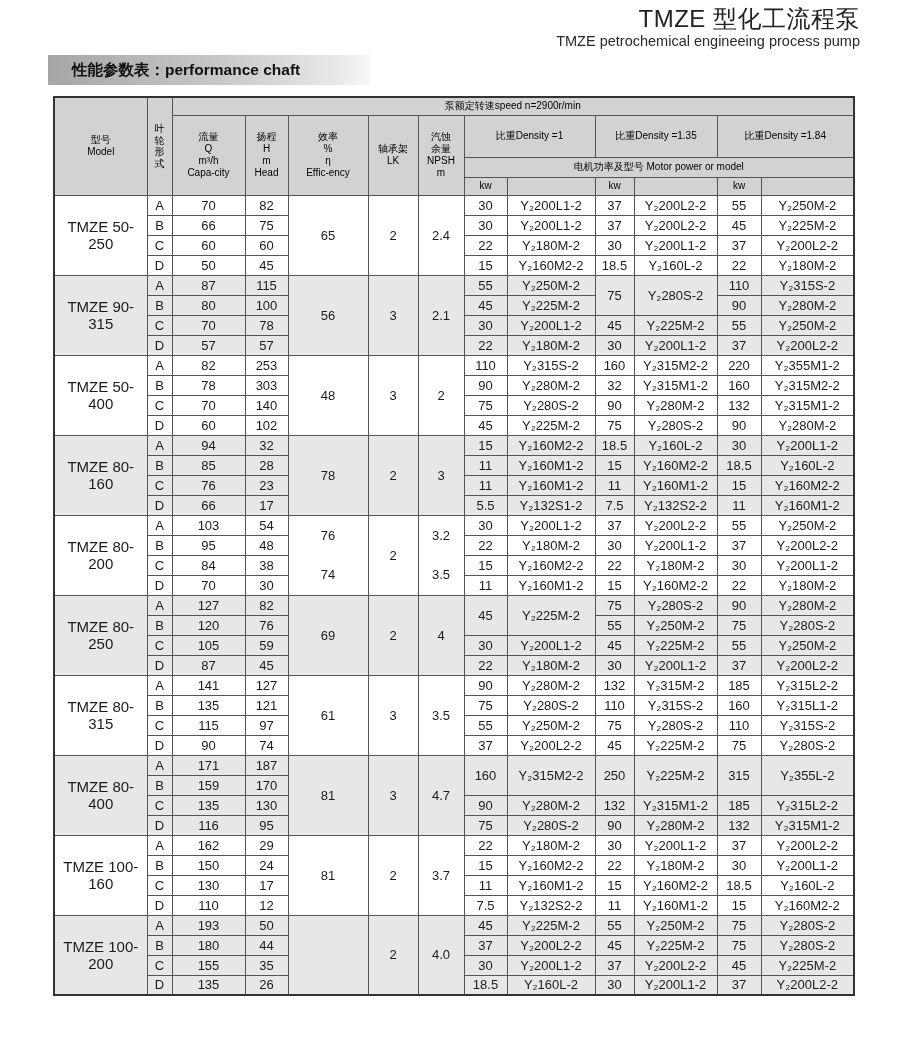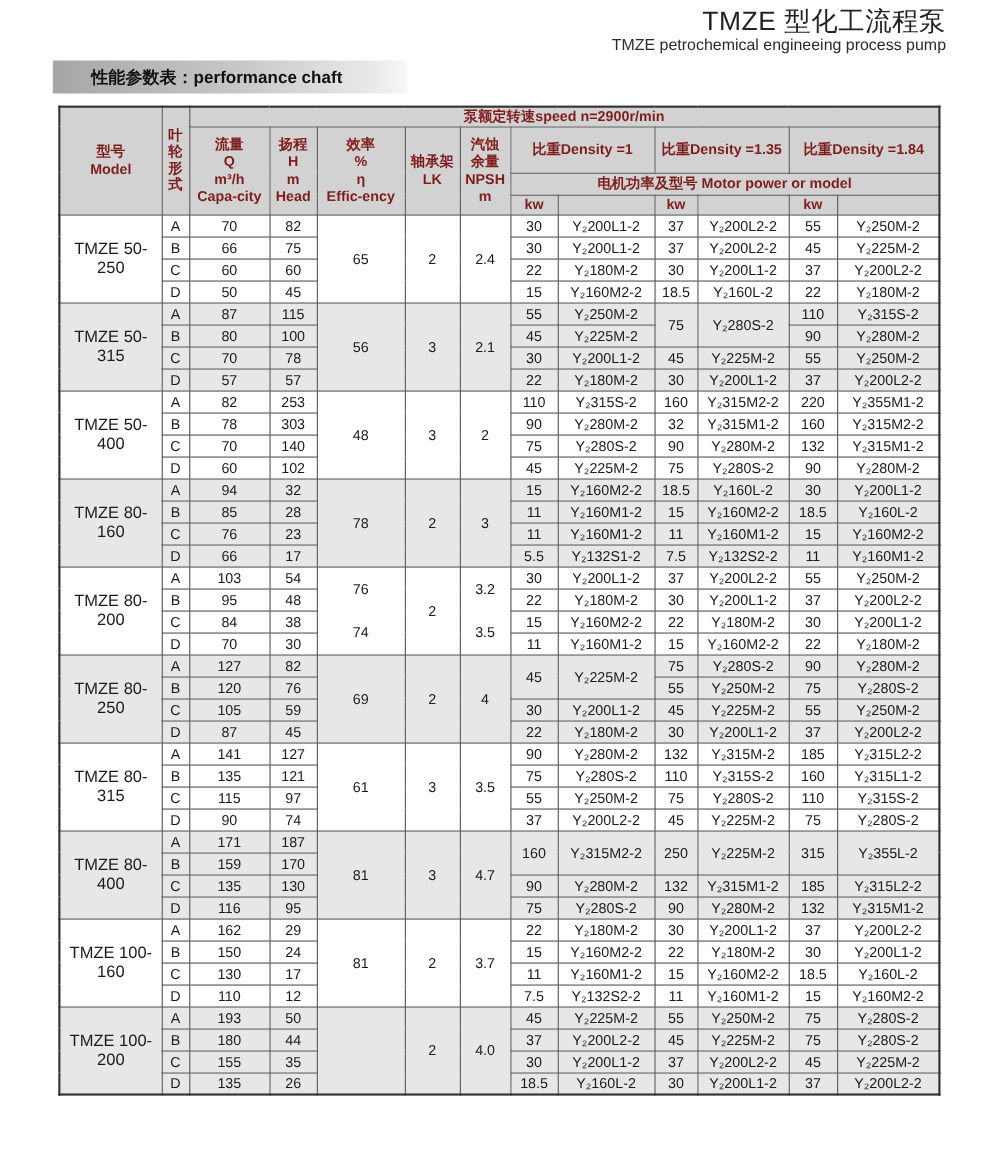--- a/index.html
+++ b/index.html
@@ -14,35 +14,35 @@
     font-size: 24px; font-weight: normal; letter-spacing: .5px;
     color: #222; text-align: right;
   }
   .subtitle {
     position: absolute; top: 33px; right: 40px;
     font-size: 14.5px; color: #2a2a2a; text-align: left;
   }
   .section-bar {
     position: absolute; top: 55px; left: 48px; width: 322px; height: 30px;
     background: linear-gradient(to right, #a6a6a6 0%, #c9c9c9 55%, #e9e9e9 90%, #f7f7f7 100%);
-    display: flex; align-items: center; padding-left: 35px;
+    display: flex; align-items: center; padding-left: 24px;
     font-size: 15.5px; font-weight: bold; color: #111;
   }
   table.perf {
     position: absolute; top: 96px; left: 53px; width: 800px;
     border-collapse: collapse; table-layout: fixed;
     border: 2px solid #333;
   }
   .perf th, .perf td {
     border: 1px solid #555; padding: 0;
     text-align: center; vertical-align: middle; overflow: hidden;
   }
   .perf thead th {
-    background: #d2d2d2; font-weight: bold; font-size: 13px;
-    white-space: pre-line; line-height: 1.22; color: #7f1d1d;
+    background: #d2d2d2; font-weight: normal; font-size: 10px;
+    white-space: pre-line; line-height: 1.22; color: #000000;
   }
   .perf thead tr.r1 th { height: 18px; }
   .perf thead tr.r2 th { height: 42px; }
   .perf thead tr.r3 th { height: 20px; }
   .perf thead tr.r4 th { height: 18px; }
   .perf tbody td {
     height: 20px; font-size: 13px; background: #ffffff;
     white-space: pre-line;
   }
   .perf tbody tr.shaded td { background: #e7e7e7; }
@@ -163,21 +163,21 @@
         <td>50</td>
         <td>45</td>
         <td>15</td>
         <td>Y₂160M2-2</td>
         <td>18.5</td>
         <td>Y₂160L-2</td>
         <td>22</td>
         <td>Y₂180M-2</td>
       </tr>
       <tr class="shaded">
-        <td rowspan="4" class="model-cell">TMZE 50-315</td>
+        <td rowspan="4" class="model-cell">TMZE 90-315</td>
         <td>A</td>
         <td>87</td>
         <td>115</td>
         <td rowspan="4">56</td>
         <td rowspan="4">3</td>
         <td rowspan="4">2.1</td>
         <td>55</td>
         <td>Y₂250M-2</td>
         <td rowspan="2">75</td>
         <td rowspan="2">Y₂280S-2</td>

